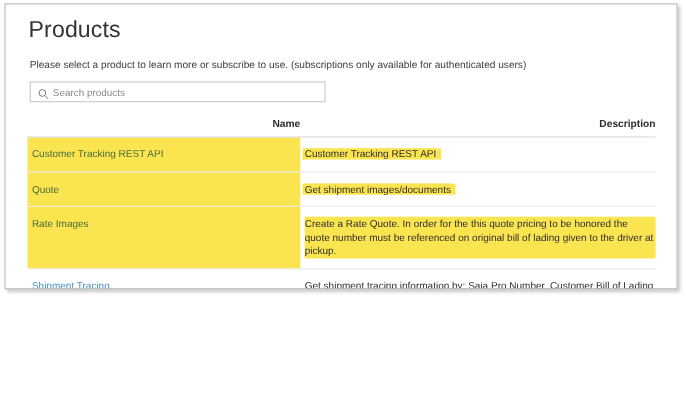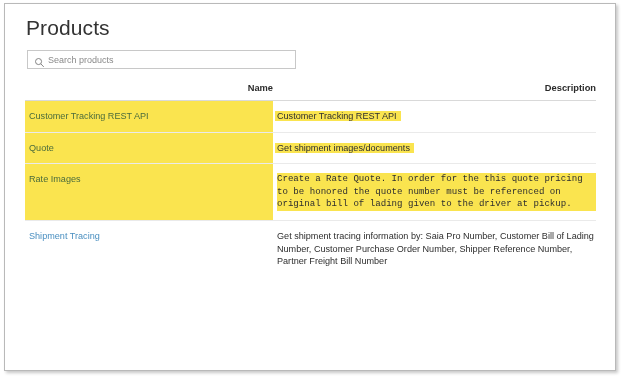--- a/index.html
+++ b/index.html
@@ -11,21 +11,21 @@
     width: 624px;
     height: 379px;
     font-family: "Liberation Sans", sans-serif;
     overflow: hidden;
   }
   .page-frame {
     position: absolute;
     left: 4px;
     top: 3px;
     width: 612px;
-    height: 368px;
+    height: 260px;
     background: #ffffff;
     border: 1px solid #b9b9b9;
     box-sizing: border-box;
     box-shadow: 2px 2px 3px rgba(0,0,0,0.22);
     overflow: hidden;
   }
   .inner {
     padding: 0 20px;
     box-sizing: border-box;
   }
@@ -130,31 +130,31 @@
     color: #4a6b3c;
   }
   tr.hl td.cell-desc .desc-text {
     background: #fae44f;
     box-shadow: 4px 0 0 #fae44f, -2px 0 0 #fae44f;
   }
   tr.hl td.cell-desc .desc-text.wide {
     display: block;
     box-shadow: none;
     padding-right: 2px;
-    font-family: Liberation Mono, monospace;
   }
 </style>
 </head>
 <body>
 
 <div class="page-frame">
   <div class="inner">
 
     <h1 class="page-title">Products</h1>
 
+    <p class="page-subtitle">Please select a product to learn more or subscribe to use. (subscriptions only available for authenticated users)</p>
 
     <div class="search-wrap">
       <span class="search-icon">
         <svg viewBox="0 0 16 16" width="11" height="11" fill="none" stroke="currentColor" stroke-width="1.3">
           <circle cx="6.6" cy="6.6" r="4.4"></circle>
           <line x1="10" y1="10" x2="14.2" y2="14.4"></line>
         </svg>
       </span>
       <input class="search-input" type="text" placeholder="Search products" style="">
     </div>

